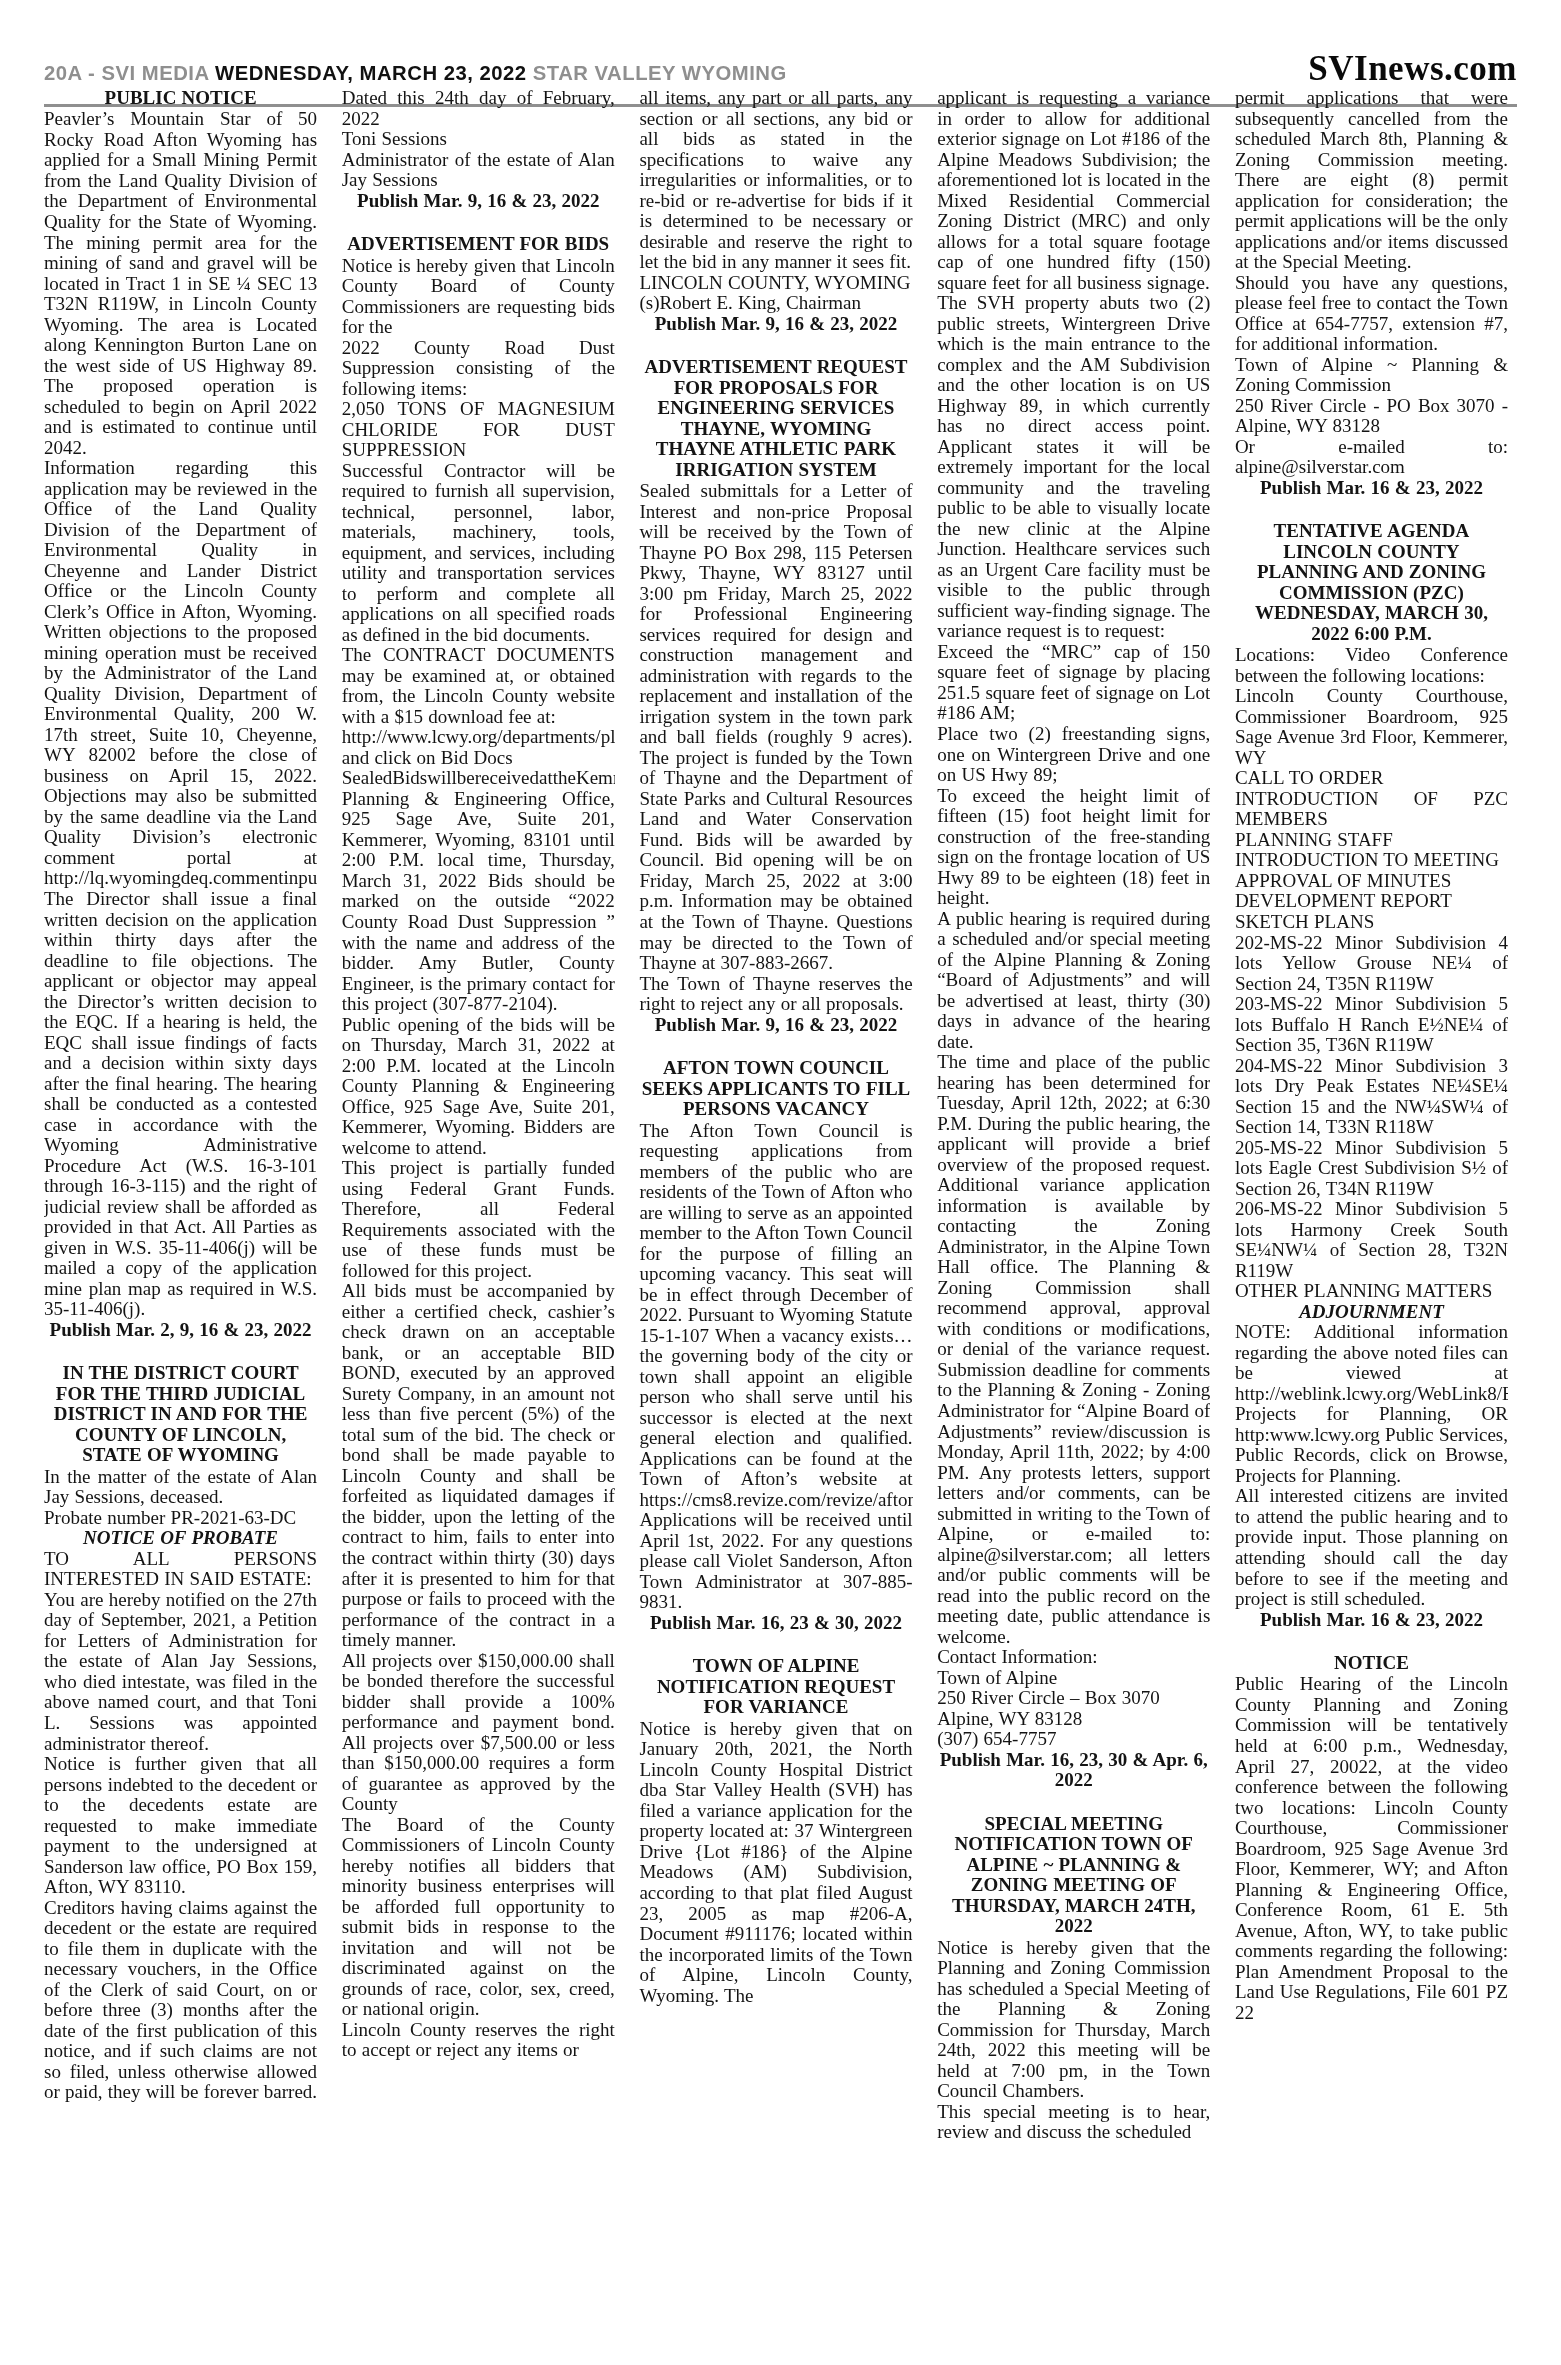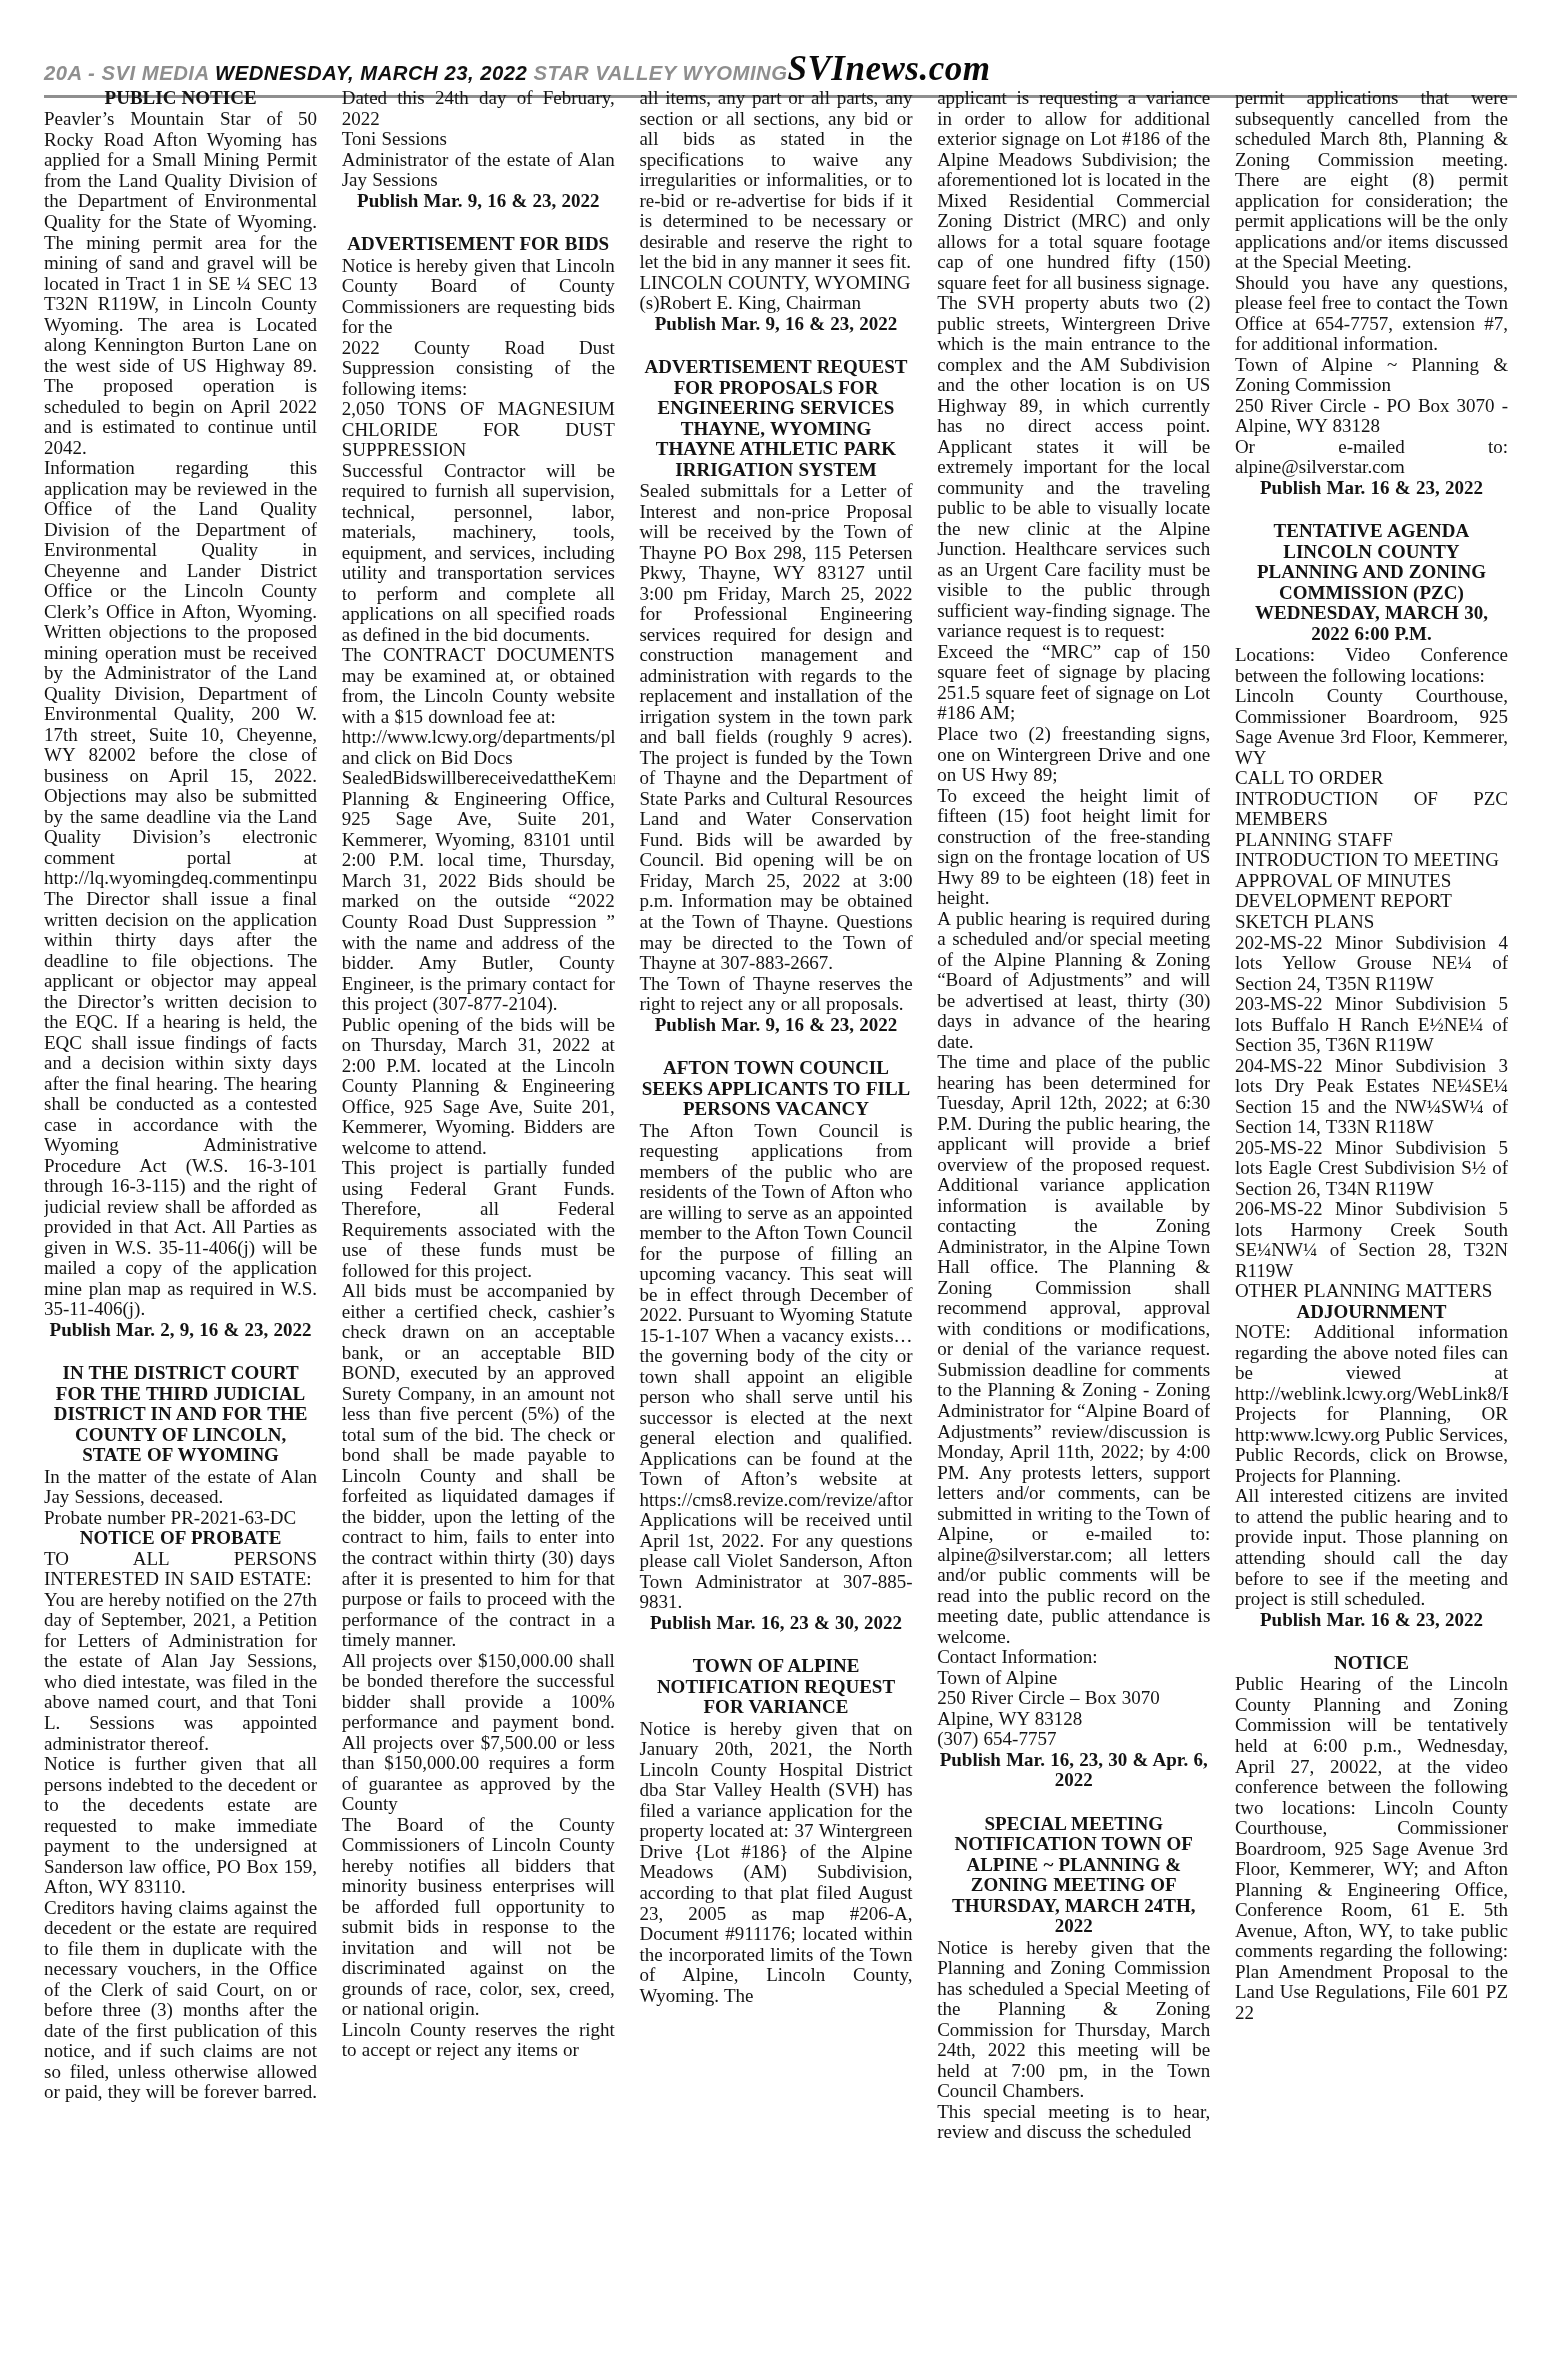--- a/index.html
+++ b/index.html
@@ -1,33 +1,33 @@
 <!DOCTYPE html>
 <html style="font-size:7.6px"><head>
 <meta charset="utf-8">
 <style>
   html,body{margin:0;padding:0;background:#e8e8e8;}
   .page{position:relative;width:1561px;height:2413px;background:#ffffff;overflow:hidden;
         font-family:"Liberation Serif", serif;color:#141414;}
   .masthead{position:absolute;top:49px;left:44px;right:44px;display:flex;
-            justify-content:flex-start;align-items:baseline;
-            border-bottom:3.8px solid #8f8f8f;padding-bottom:6px;font-style:italic;}
+            justify-content:space-between;align-items:baseline;
+            border-bottom:3.8px solid #8f8f8f;padding-bottom:15px;}
   .masthead .left{font-family:"Liberation Sans", sans-serif;font-weight:bold;
                   font-size:20.3px;letter-spacing:0.5px;white-space:nowrap;}
   .mh-gray{color:#8f8f8f;}
   .mh-black{color:#111111;}
   .masthead .site{font-family:"Liberation Serif", serif;font-weight:bold;
                   font-size:35px;color:#0a0a0a;letter-spacing:0.5px;}
   .columns{position:absolute;top:88px;left:44px;right:53px;display:flex;gap:24.6px;}
   .col{flex:1 1 0;height:2243px;overflow:hidden;font-size:19px;line-height:1.08;
        text-align:justify;word-spacing:0.5px;}
   .blk{margin:0;}
   .heading{font-weight:bold;text-align:center;margin-top:22px;margin-bottom:0.9px;}
   .col .blk:first-child{margin-top:0;}
-  .center{font-weight:bold;text-align:center;}
+  .center{font-weight:bold;text-align:center;font-style:italic;}
   .publish{font-weight:bold;text-align:center;margin-bottom:23px;}
   .para{text-align:justify;}
 </style>
 </head>
 <body>
 
 <div class="page">
   <div class="masthead">
     <div class="left">
       <span class="mh-gray">20A - SVI MEDIA</span>

